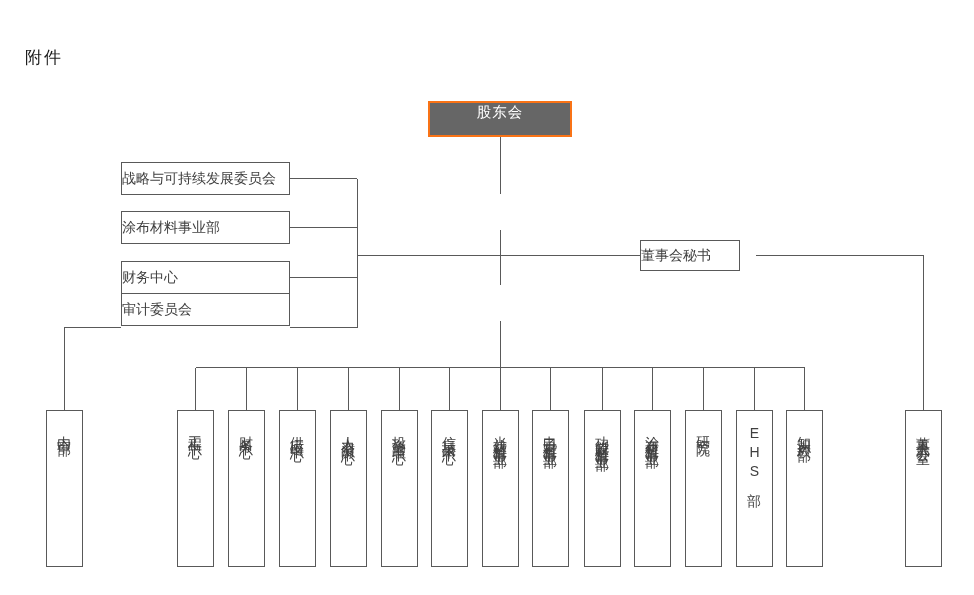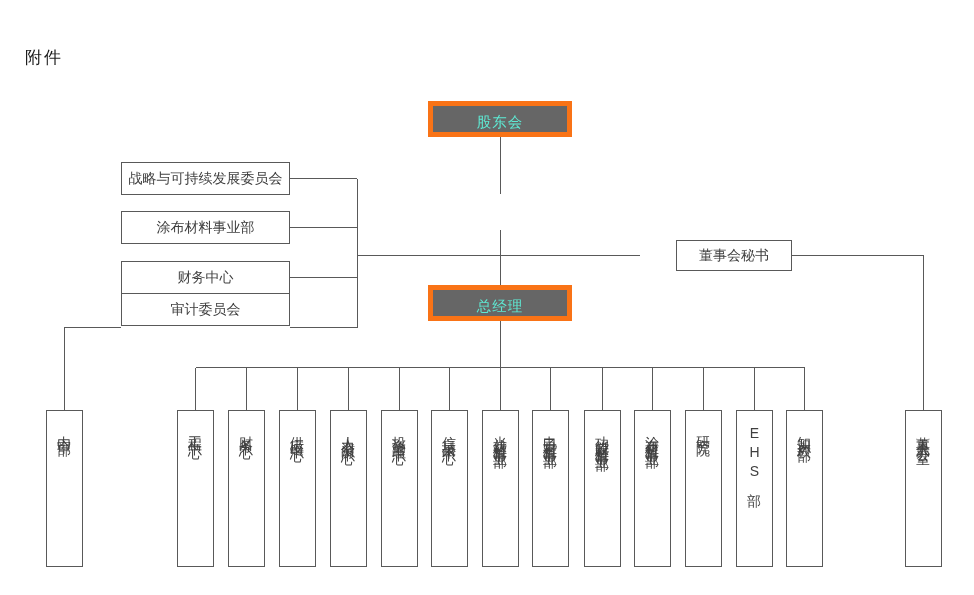--- a/index.html
+++ b/index.html
@@ -35,50 +35,49 @@
     stroke-width: 1;
     fill: none;
   }
   .dark-node {
     position: absolute;
     left: 428px;
     width: 144px;
     height: 36px;
     box-sizing: border-box;
     background: #666666;
-    border: 5px solid #f97316;
-    color: #5eead4;
+    border: 2px solid #f97316;
+    color: #ffffff;
     display: flex;
-    align-items: flex-end;
+    align-items: flex-start;
     justify-content: center;
     font-size: 14.5px;
     letter-spacing: 1px;
   }
   .w-node {
     position: absolute;
     box-sizing: border-box;
     background: #ffffff;
     border: 1px solid #595959;
     color: #3f3f3f;
     display: flex;
     align-items: center;
-    justify-content: center;
+    justify-content: flex-start;
     font-size: 14px;
   }
   .committee {
     left: 121px;
     width: 169px;
     height: 33px;
   }
   .secretary {
     left: 640px;
     top: 240px;
-    width: 116px;
+    width: 100px;
     height: 31px;
-    margin-left: 36px;
   }
   .v-box {
     position: absolute;
     top: 410px;
     width: 37px;
     height: 157px;
     box-sizing: border-box;
     background: #ffffff;
     border: 1px solid #595959;
     color: #3f3f3f;
@@ -132,23 +131,20 @@
     <path d="M602.5,367.5 V410"></path>
     <path d="M652.5,367.5 V410"></path>
     <path d="M703.5,367.5 V410"></path>
     <path d="M754.5,367.5 V410"></path>
     <path d="M804.5,367.5 V410"></path>
   </svg>
 
   <div class="dark-node" style="top:101px">
     <span>股东会</span>
   </div>
-  <div class="dark-node" style="top:285px">
-    <span>总经理</span>
-  </div>
 
   <div class="w-node committee" style="top:162px">
     <span>战略与可持续发展委员会</span>
   </div>
   <div class="w-node committee" style="top:211px">
     <span>涂布材料事业部</span>
   </div>
   <div class="w-node committee" style="top:261px">
     <span>财务中心</span>
   </div>

